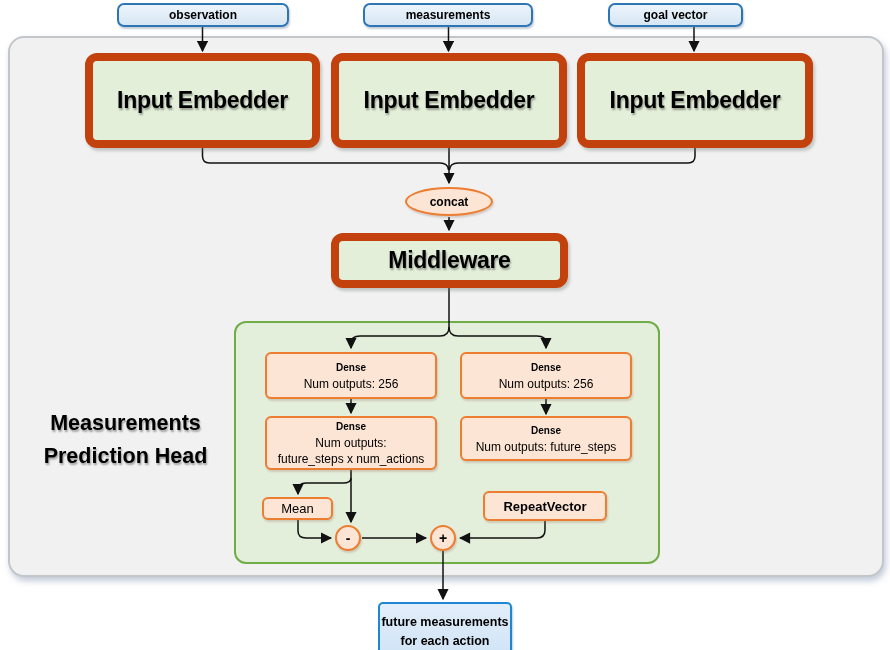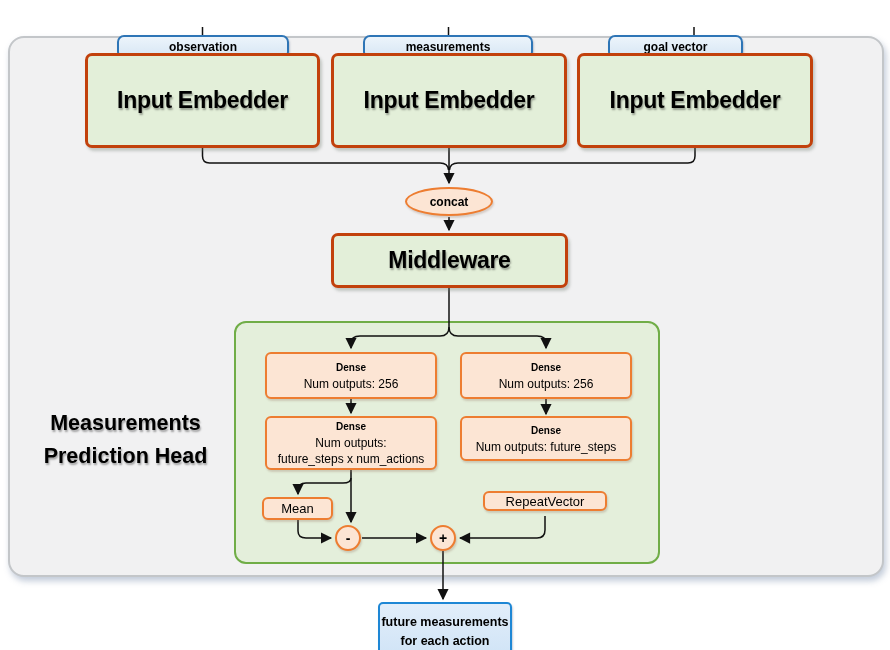--- a/index.html
+++ b/index.html
@@ -8,30 +8,29 @@
     position:relative;width:890px;height:650px;background:#ffffff;overflow:hidden;
     font-family:"Liberation Sans","DejaVu Sans",sans-serif;color:#000;
   }
   .abs{position:absolute;box-sizing:border-box;}
   .box{display:flex;flex-direction:column;align-items:center;justify-content:center;text-align:center;}
   .blue{
     background:linear-gradient(180deg,#ecf4fb 0%,#d7e6f4 100%);
     border:2px solid #2e75b6;border-radius:7px;
     font-weight:bold;font-size:12px;
     box-shadow:1px 2px 2px rgba(90,110,140,.35);
-    margin-top:32px;
   }
   .blue-out{
     background:linear-gradient(180deg,#e2eefa 0%,#cfe3f6 100%);
     border:2.5px solid #1e87d5;border-radius:5px;
     font-weight:bold;font-size:12.5px;line-height:19px;
     box-shadow:1px 2px 2px rgba(90,110,140,.35);
   }
   .green{
-    background:#e3efd9;border:3px solid #c2410c;border-radius:7px;
+    background:#e3efd9;border:8px solid #c2410c;border-radius:12px;
     font-weight:bold;box-shadow:2px 3px 3px rgba(110,120,110,.35);
   }
   .big-label{font-size:23px;letter-spacing:-0.3px;text-shadow:1px 2px 2px rgba(0,0,0,.35);}
   .orange{
     background:#fce5d4;border:2.5px solid #ed7d31;border-radius:6px;
     box-shadow:1px 2px 2px rgba(150,120,100,.3);
   }
   .dense-title{font-weight:bold;font-size:10px;line-height:16px;}
   .dense-sub{font-size:12px;line-height:16px;}
   .gray-container{
@@ -142,21 +141,21 @@
   </div>
 
   <div class="abs box orange lvl3" style="left:460px;top:352px;width:172px;height:47px;">
     <div class="dense-title">Dense</div>
     <div class="dense-sub">Num outputs: 256</div>
   </div>
   <div class="abs box orange lvl3" style="left:460px;top:416px;width:172px;height:45px;">
     <div class="dense-title">Dense</div>
     <div class="dense-sub">Num outputs: future_steps</div>
   </div>
-  <div class="abs box orange lvl3" style="left:483px;top:491px;width:124px;height:20px;font-weight:normal;font-size:13px;">
+  <div class="abs box orange lvl3" style="left:483px;top:491px;width:124px;height:30px;font-weight:bold;font-size:13px;">
     <span>RepeatVector</span>
   </div>
   <div class="abs box orange opcircle lvl3" style="left:430px;top:525px;width:26px;height:26px;">
     <span>+</span>
   </div>
 
   <div class="abs box blue-out lvl3" style="left:378px;top:602px;width:134px;height:59px;">
     <div>future measurements</div>
     <div>for each action</div>
   </div>

